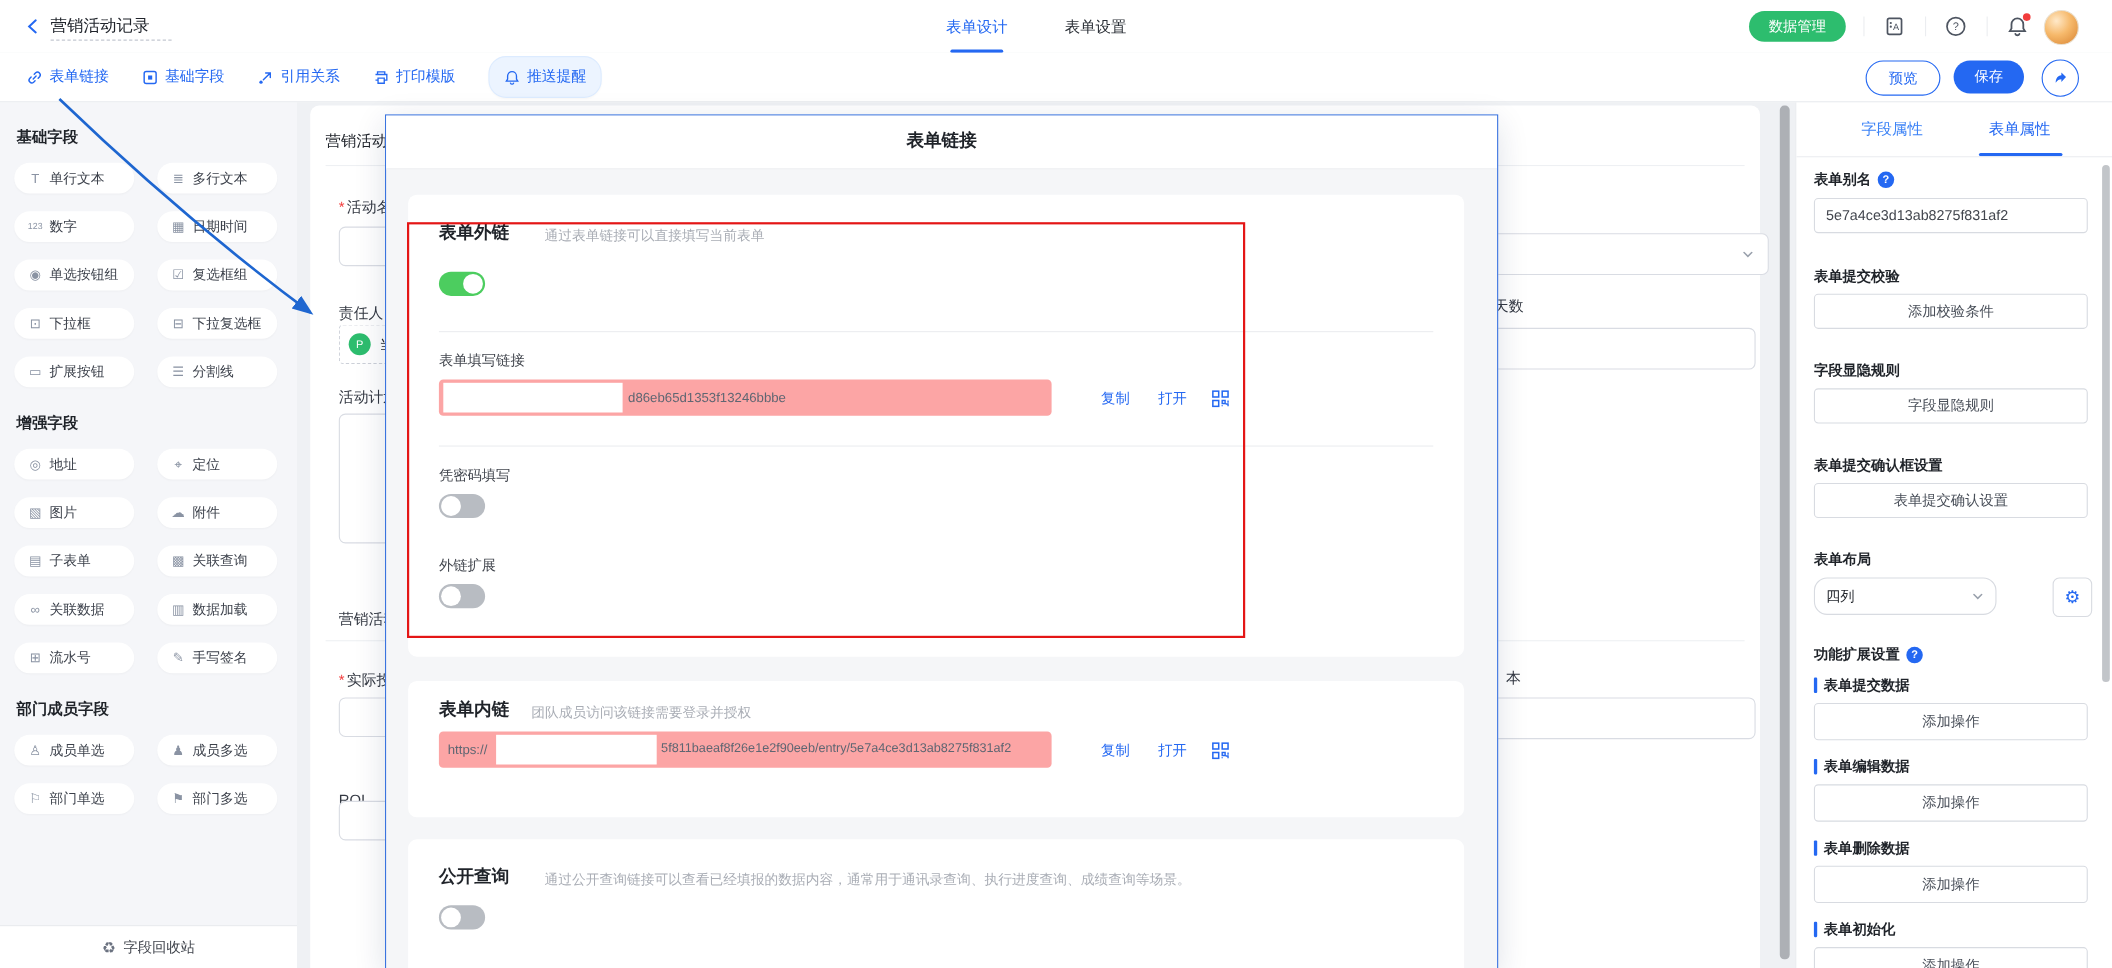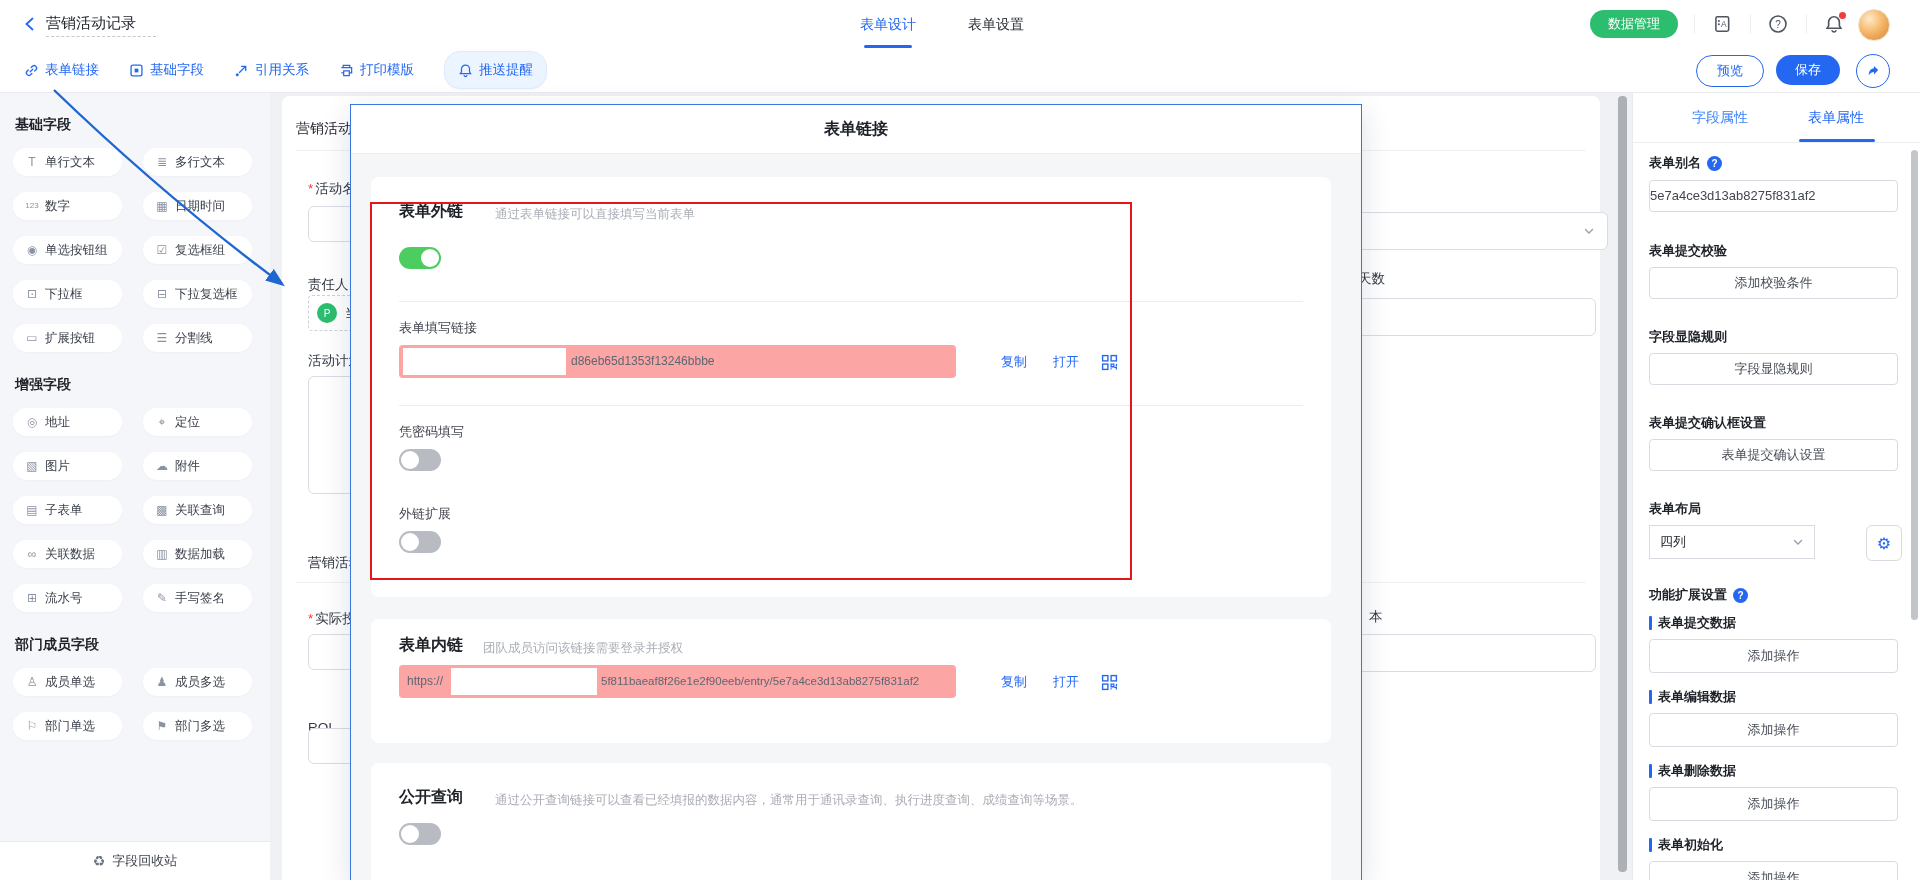--- a/index.html
+++ b/index.html
@@ -92,23 +92,23 @@
   .p-tab{position:absolute;top:0;height:50px;line-height:50px;font-size:14px;color:#3b82f6;cursor:pointer;text-align:center;width:110px}
   .p-tab.active{color:#2468f2}
   .p-tabline{position:absolute;left:166px;top:47px;width:76px;height:3px;background:#2468f2;border-radius:2px}
   .p-div{position:absolute;left:0;top:50px;width:288px;height:1px;background:#ebedf0}
   .p-label{position:absolute;left:16px;font-size:13px;font-weight:600;color:#1f2329;display:flex;align-items:center;gap:6px;white-space:nowrap}
   .p-label .bar{width:3px;height:14px;background:#2468f2;border-radius:1px}
   .help-dot{width:15px;height:15px;border-radius:50%;background:#2468f2;color:#fff;font-size:10px;display:inline-flex;
             align-items:center;justify-content:center;cursor:pointer}
   .p-input,.p-btn{position:absolute;left:16px;width:249px;height:32px;border:1px solid #d8dbe1;border-radius:4px;background:#fff;
          font-size:13px;color:#42464e;box-sizing:border-box}
-  .p-input{line-height:30px;}
+  .p-input{line-height:30px;padding-left:10px}
   .p-btn{display:flex;align-items:center;justify-content:center;cursor:pointer;color:#484e58}
-  .p-select{position:absolute;left:16px;width:166px;height:34px;border:1px solid #d8dbe1;border-radius:0;background:#fff;
+  .p-select{position:absolute;left:16px;width:166px;height:34px;border:1px solid #d8dbe1;border-radius:12px;background:#fff;
             display:flex;align-items:center;justify-content:space-between;padding:0 10px;box-sizing:border-box;cursor:pointer}
   .p-gear{position:absolute;left:233px;width:34px;height:34px;border:1px solid #d8dbe1;border-radius:6px;background:#fff;
           display:flex;align-items:center;justify-content:center;color:#2468f2;font-size:16px;cursor:pointer}
   .win-scroll{position:absolute;left:1911px;top:150px;width:7px;height:470px;background:#c2c5c9;border-radius:4px;z-index:60;cursor:pointer}
 </style>
 </head>
 <body>
 
 <div class="header">
   <div class="back">

